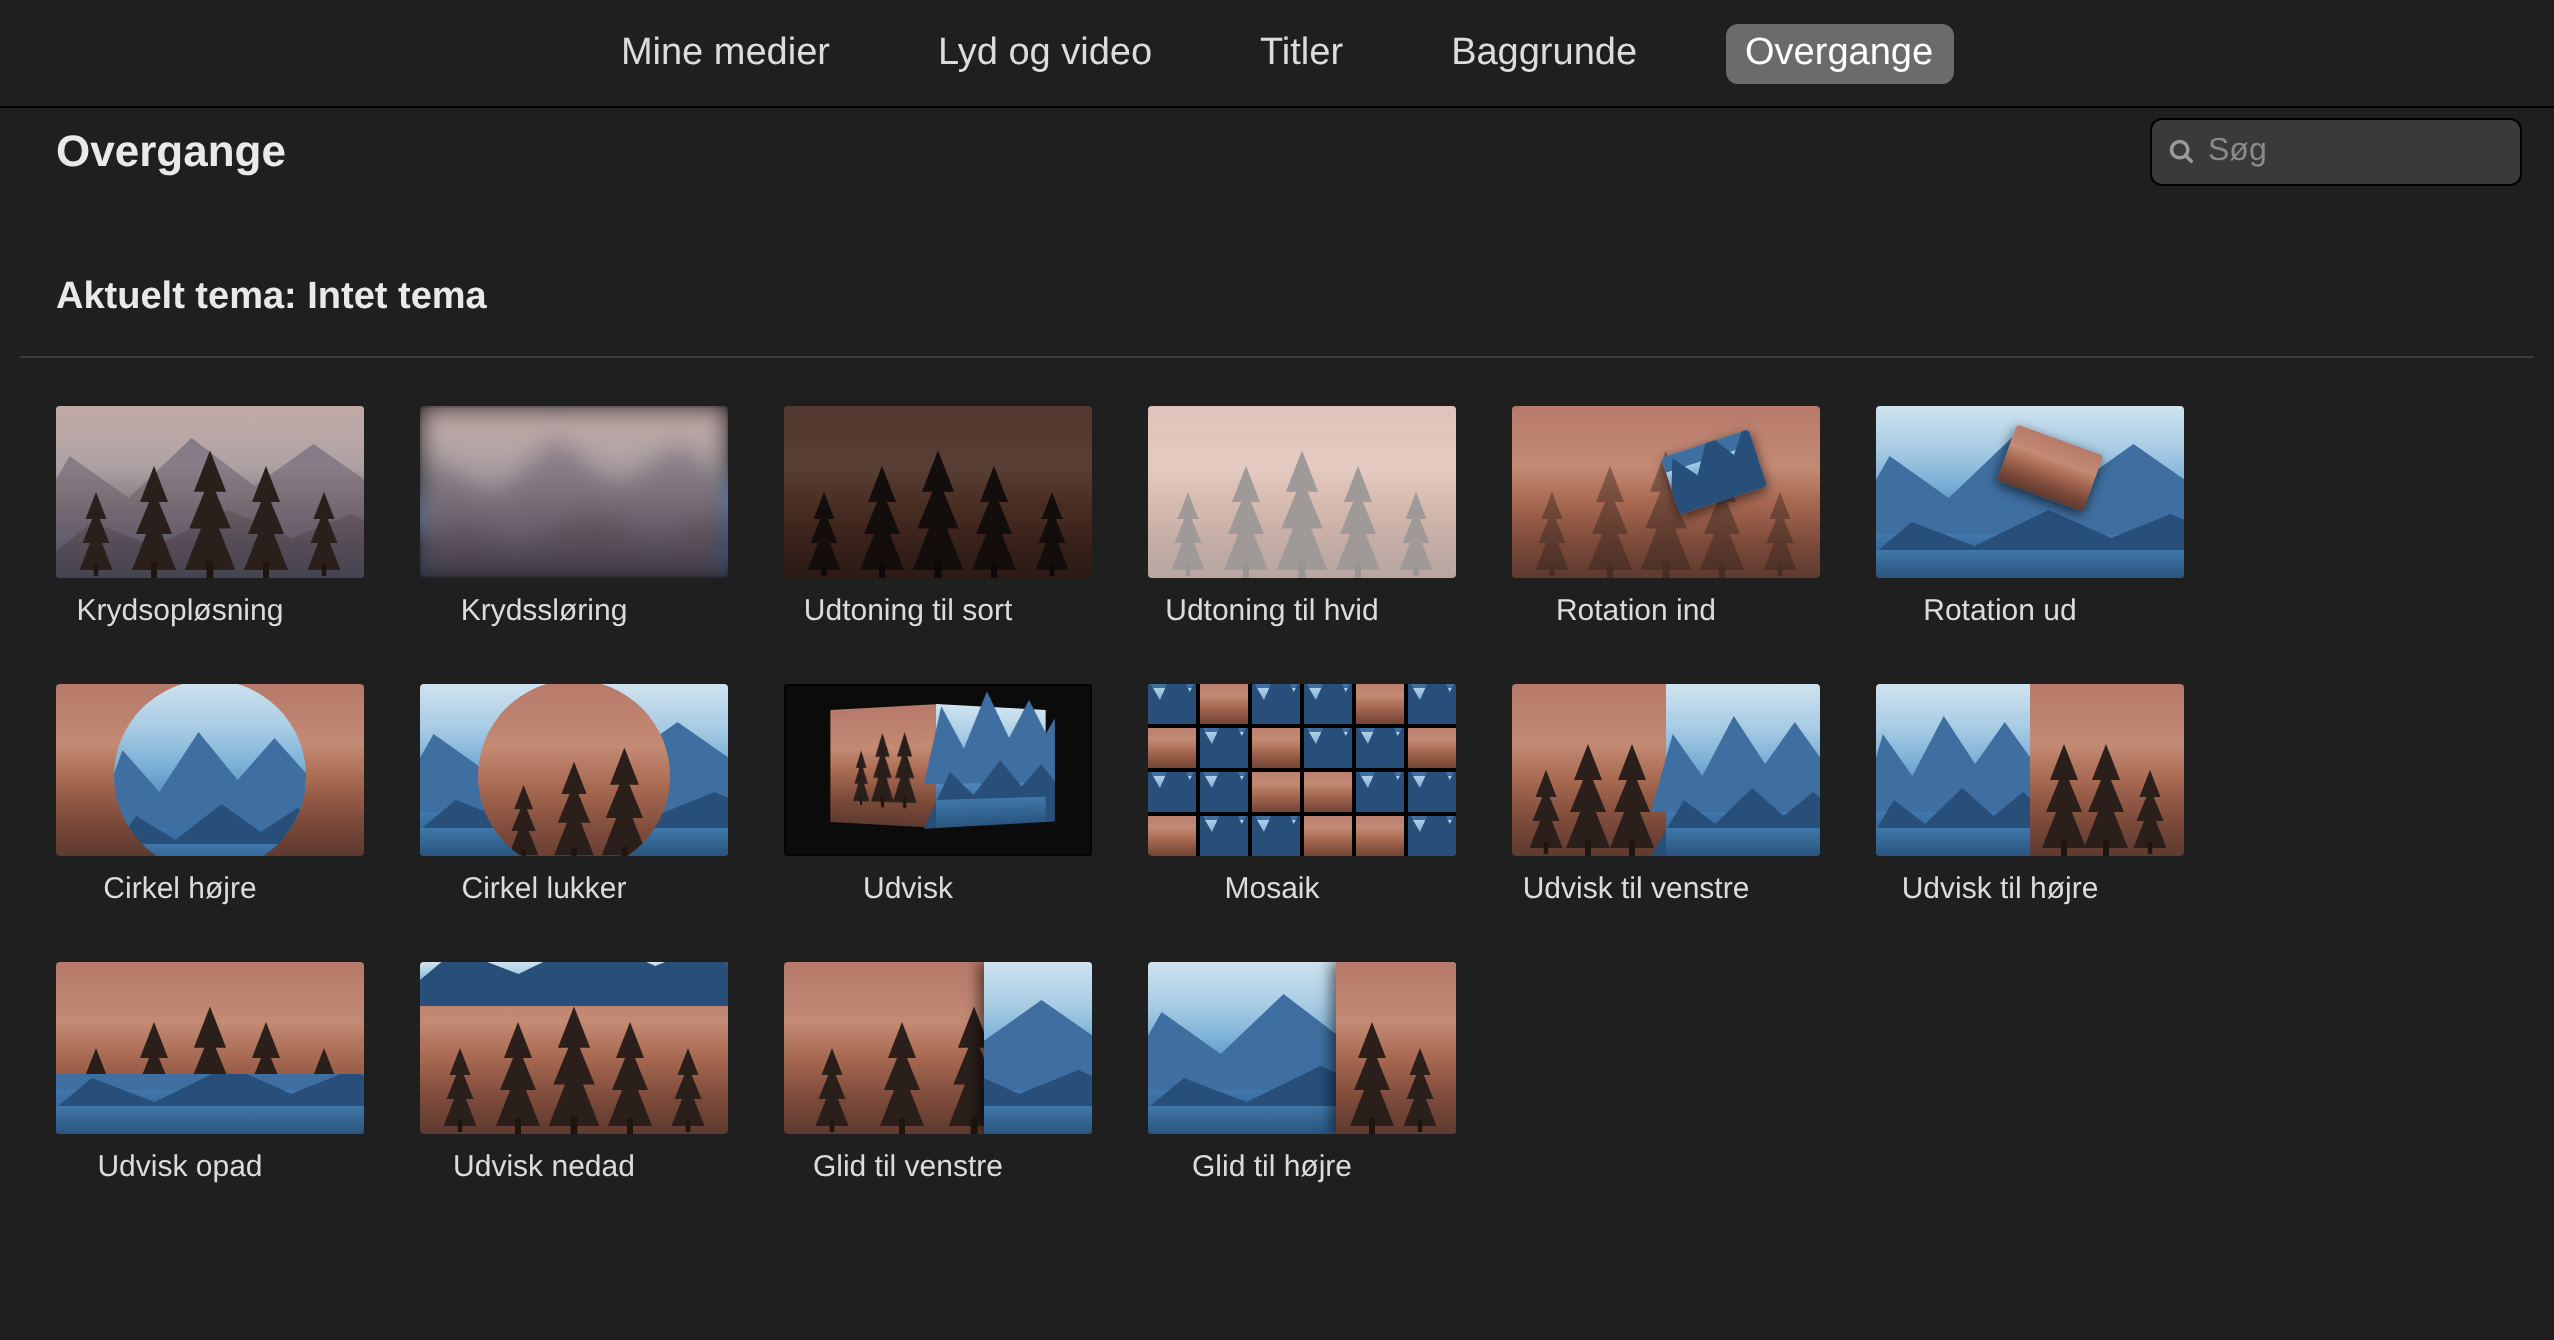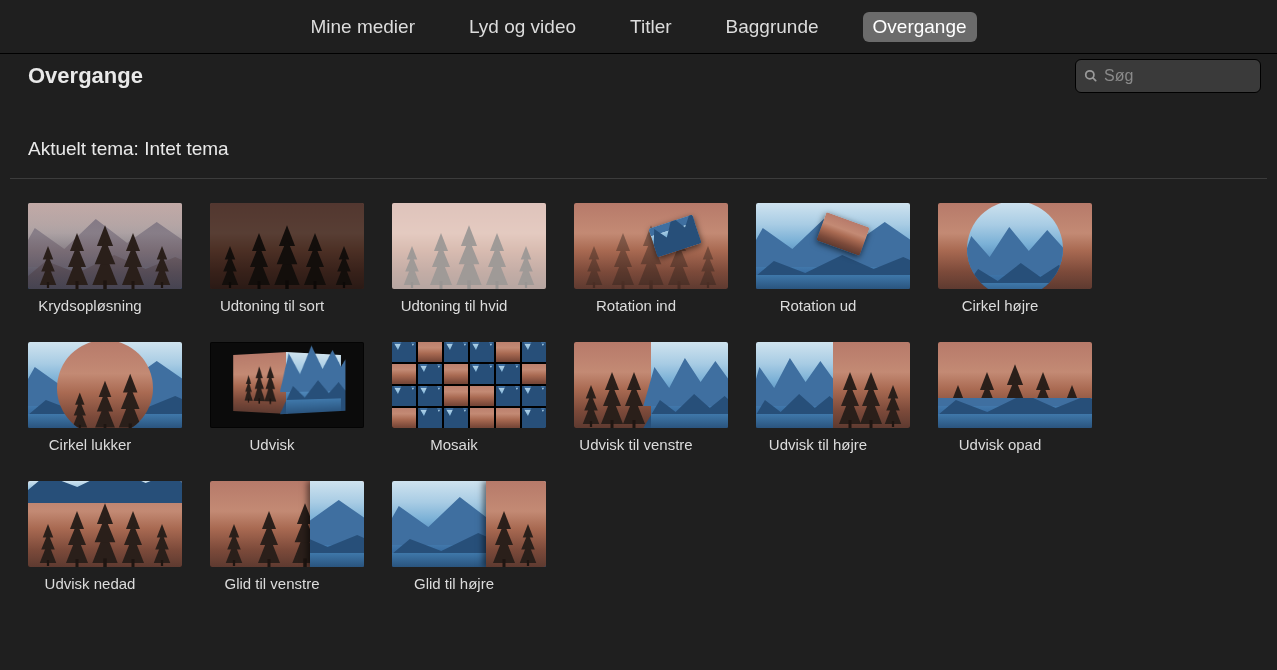--- a/index.html
+++ b/index.html
@@ -65,21 +65,21 @@
     color: #d0d0d0;
     font-size: 16px;
     width: 100%;
   }
   .search input::placeholder { color: #8a8a8a; }
 
   
   .section-heading {
     padding: 40px 28px 18px 28px;
     font-size: 19px;
-    font-weight: 400;
+    font-weight: 700;
     color: #e9e9e9;
   }
   .divider {
     height: 1px;
     background: #3c3c3c;
     margin: 0 10px 24px 10px;
   }
 
   
   .grid {
@@ -245,20 +245,29 @@
           </div>
           <div class="tree s">
             <span></span>
             <i></i>
           </div>
         </div>
     </div>
     <div class="label">Krydsopløsning</div>
   </div>
 
+  <div class="item">
+    <div class="thumb">
+      <div class="blurLayer">
+          <div class="sceneB"></div>
+          <div class="sceneA" style="opacity:.55"></div>
+        </div>
+    </div>
+    <div class="label">Krydssløring</div>
+  </div>
 
   <div class="item">
     <div class="thumb">
       <div class="sceneA"></div>
       <div class="trees">
           <div class="tree s">
             <span></span>
             <i></i>
           </div>
           <div class="tree">

